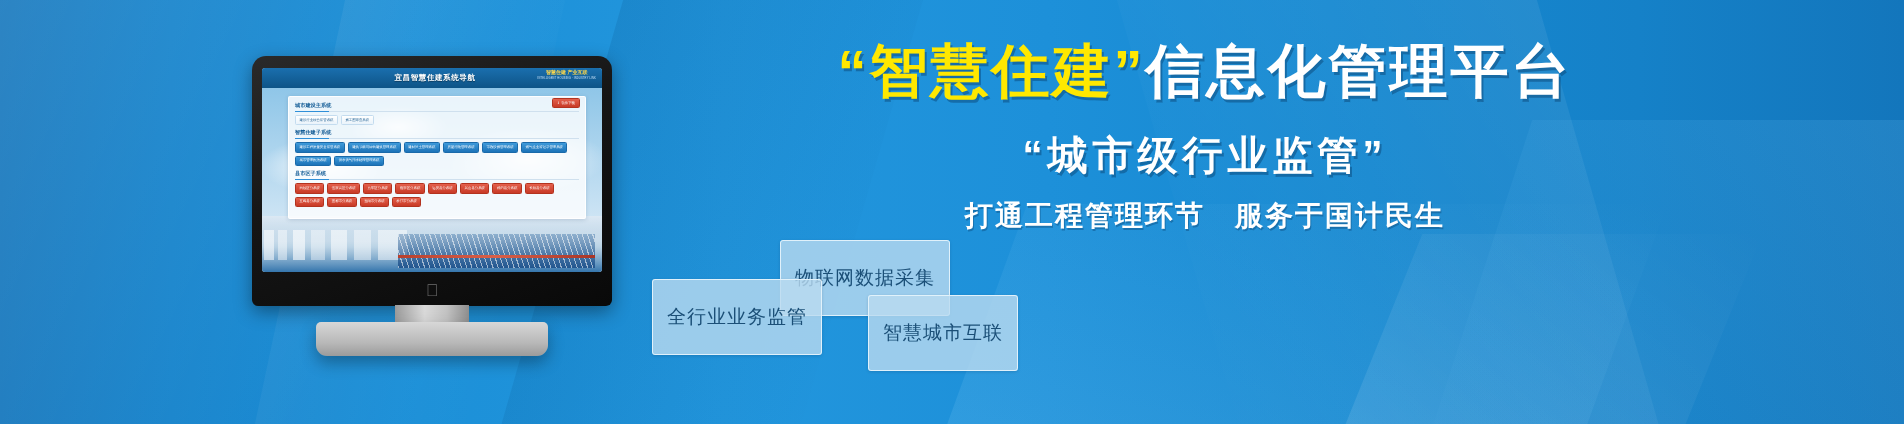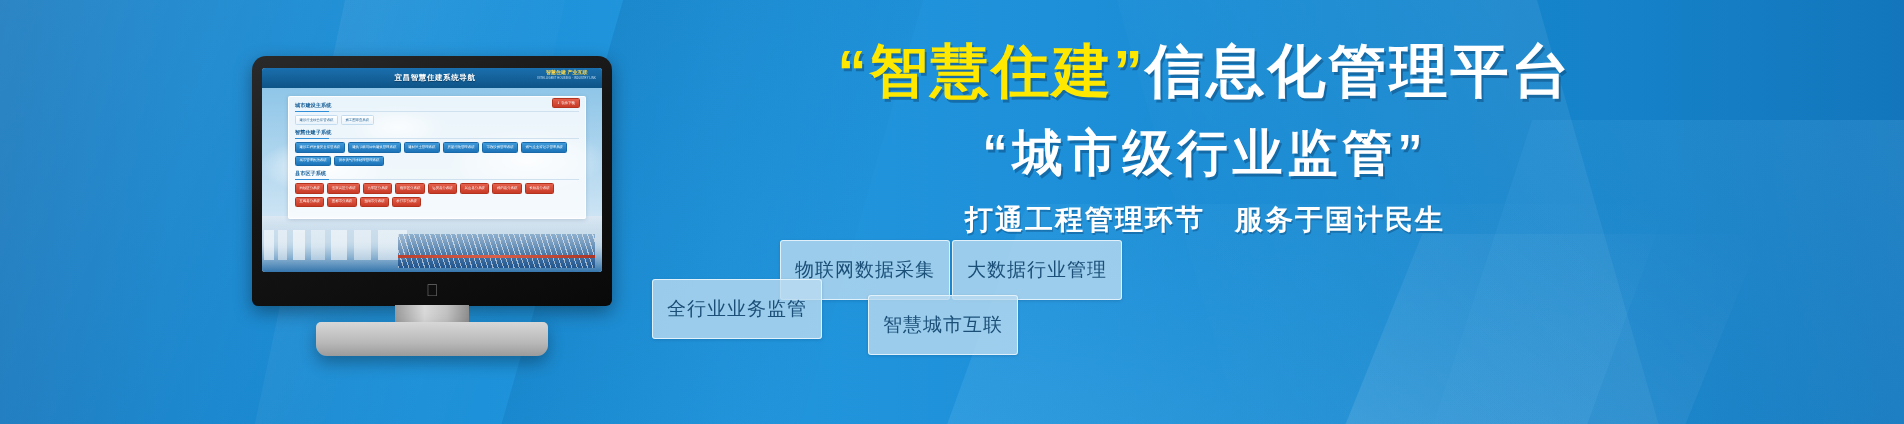--- a/index.html
+++ b/index.html
@@ -209,42 +209,42 @@
   }
   .hl1 .quote, .hl1 .key {
     color: #ffe800;
     text-shadow: 2px 3px 0 rgba(8,64,110,0.45);
   }
   .hl1 .rest {
     color: #ffffff;
     text-shadow: 2px 3px 0 rgba(8,64,110,0.45);
   }
   .hl2 {
-    margin-top: 16px;
-    font-size: 50px; font-weight: bold; line-height: 1.2;
+    margin-top: 24px;
+    font-size: 40px; font-weight: bold; line-height: 1.2;
     letter-spacing: 5px; color: #ffffff; white-space: nowrap;
     text-shadow: 2px 3px 0 rgba(8,64,110,0.45);
   }
   .hl3 {
     margin-top: 20px;
     font-size: 28px; font-weight: bold; line-height: 1.2;
     letter-spacing: 2px; color: #ffffff; white-space: nowrap;
     text-shadow: 1px 2px 0 rgba(8,64,110,0.38);
   }
 
   
   .pill {
     position: absolute;
     background: rgba(186,219,240,0.80);
     border: 1px solid rgba(228,243,252,0.95);
     border-radius: 3px;
     color: #1b4f77;
     font-size: 19px;
     letter-spacing: 1px;
-    padding: 16px 14px;
+    padding: 24px 14px;
     white-space: nowrap;
     box-shadow: 0 1px 3px rgba(0,40,80,0.18);
   }
   .p1 { left: 780px; top: 240px; }
   .p2 { left: 952px; top: 240px; }
   .p3 { left: 652px; top: 279px; }
   .p4 { left: 868px; top: 295px; }
 </style>
 </head>
 <body>
@@ -332,17 +332,16 @@
   </div>
 
   <div class="copy">
     <div class="hl1"><span class="quote">“</span><span class="key">智慧住建</span><span class="quote">”</span><span class="rest">信息化管理平台</span></div>
 
     <div class="hl2">“城市级行业监管”</div>
     <div class="hl3">打通工程管理环节　服务于国计民生</div>
   </div>
 
   <div class="pill p1">物联网数据采集</div>
-  <div class="pill p2">大数据行业管理</div>
   <div class="pill p4">智慧城市互联</div>
   <div class="pill p3">全行业业务监管</div>
 
 </div>
 
 </body></html>

